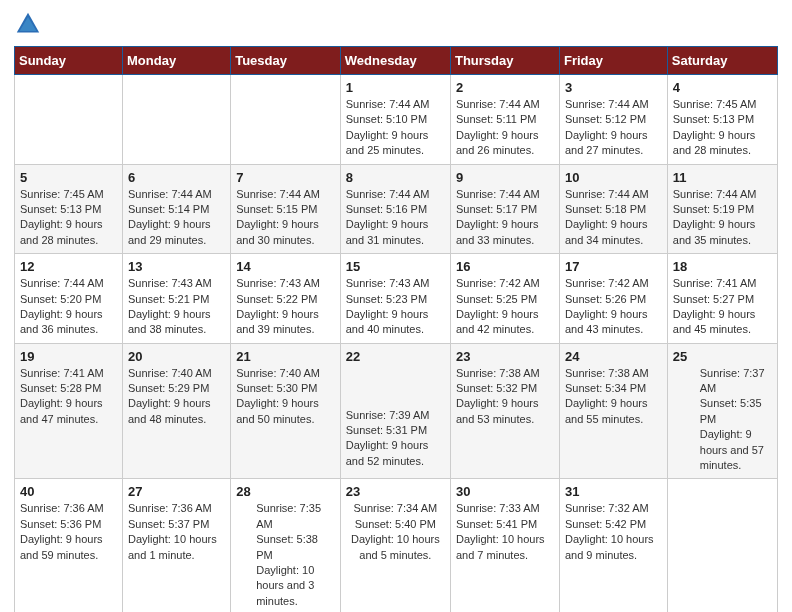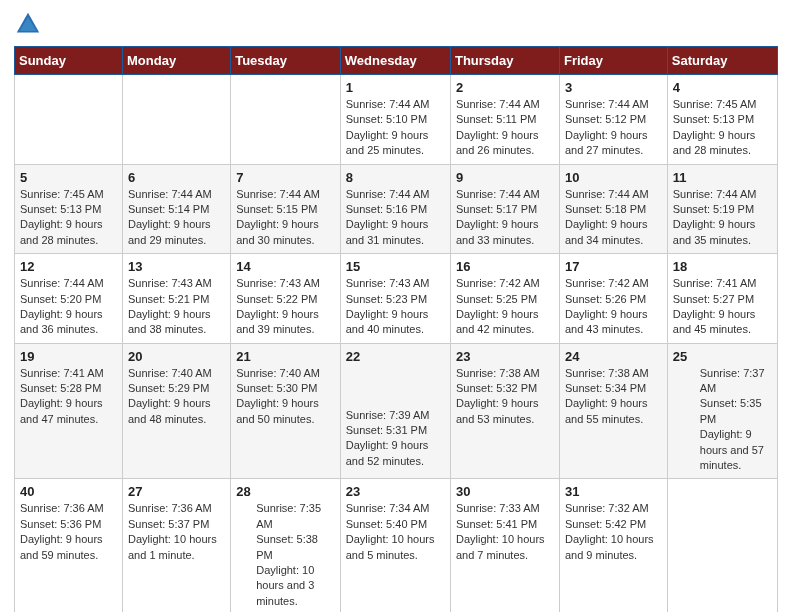--- a/index.html
+++ b/index.html
@@ -312,21 +312,21 @@
 Daylight: 10 hours and 1 minute.</div>
           </td>
           <td>
             <span class="day-number">28</span>
             <div class="day-info" style="white-space: pre-line; margin-left: 20px;">Sunrise: 7:35 AM
 Sunset: 5:38 PM
 Daylight: 10 hours and 3 minutes.</div>
           </td>
           <td>
             <span class="day-number">23</span>
-            <div class="day-info" style="white-space: pre-line;">Sunrise: 7:34 AM
+            <div class="day-info" style="white-space: pre-line; text-align: center;">Sunrise: 7:34 AM
 Sunset: 5:40 PM
 Daylight: 10 hours and 5 minutes.</div>
           </td>
           <td>
             <span class="day-number">30</span>
             <div class="day-info" style="white-space: pre-line;">Sunrise: 7:33 AM
 Sunset: 5:41 PM
 Daylight: 10 hours and 7 minutes.</div>
           </td>
           <td>

